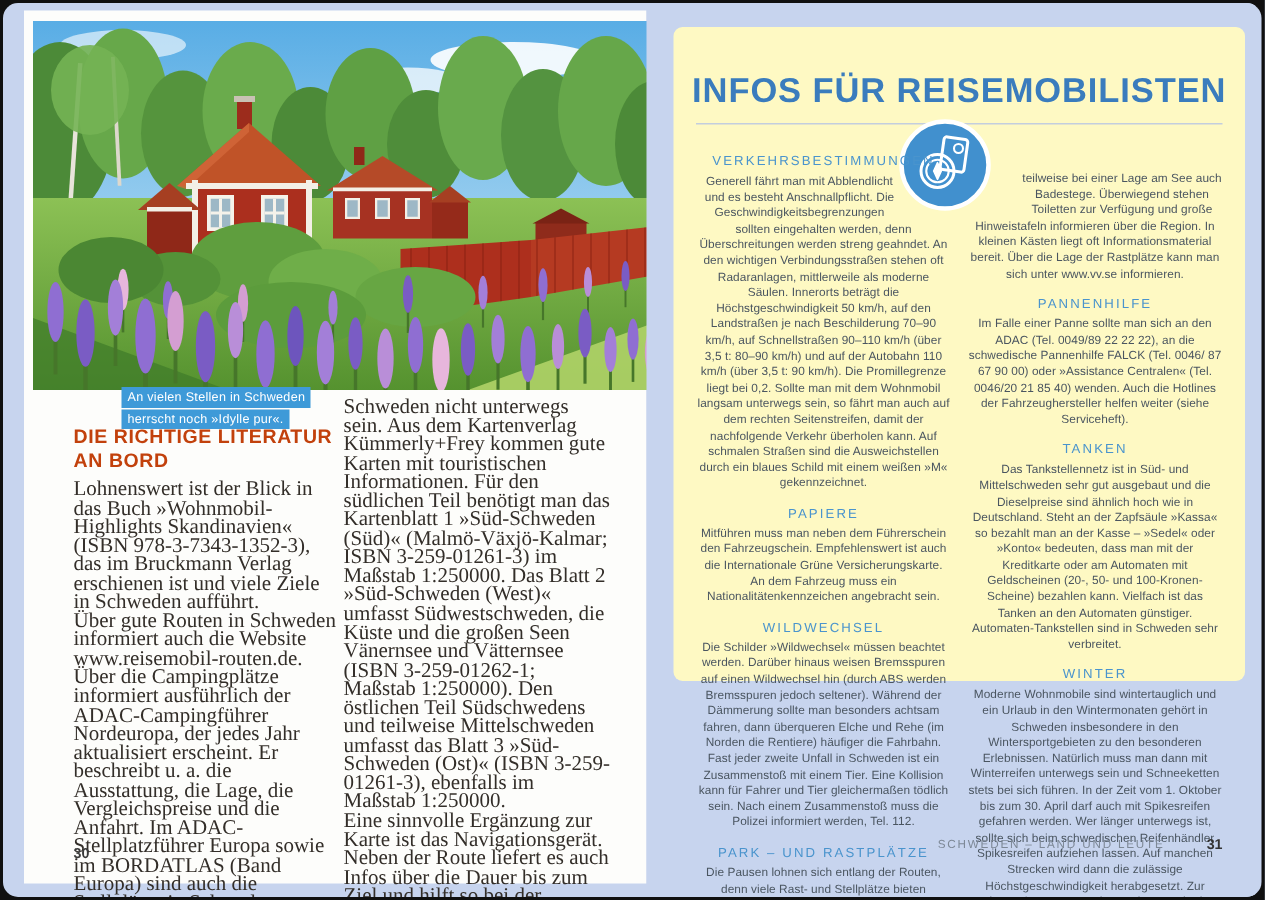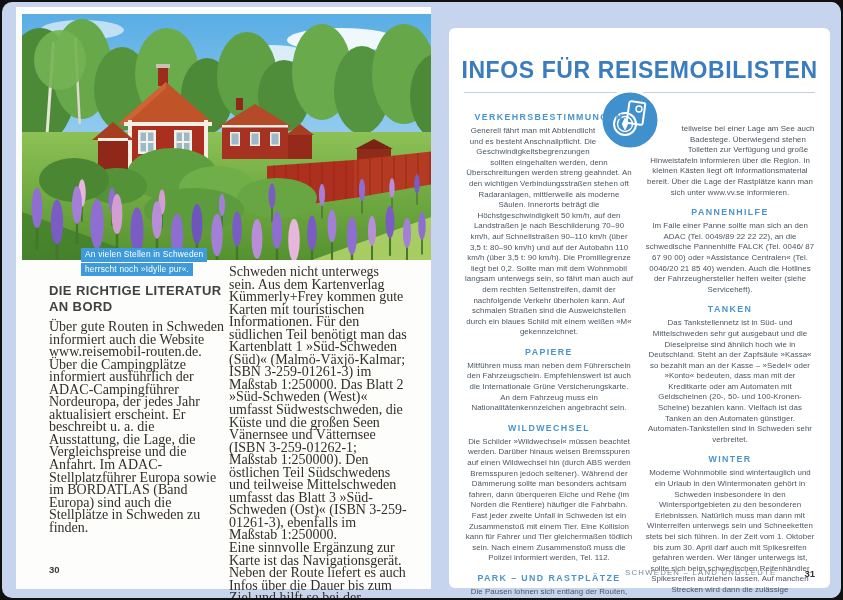--- a/index.html
+++ b/index.html
@@ -4,43 +4,43 @@
 <style>
   html,body{margin:0;padding:0;background:#101010;}
   .stage{position:relative;width:843px;height:600px;background:#101010;overflow:hidden;
          font-family:"Liberation Sans",sans-serif;}
   .spread{position:absolute;inset:2px;border-radius:10px;background:#c7d4ee;overflow:hidden;}
 
   
   .left-page{position:absolute;left:14px;top:5px;width:415px;height:582px;background:#fdfdfb;}
   .photo{position:absolute;left:6px;top:7px;width:423px;height:246px;overflow:hidden;}
   .photo svg{display:block;width:100%;height:100%;}
-  .caption{position:absolute;left:33px;top:241px;z-index:5;padding-left:32px;}
+  .caption{position:absolute;left:33px;top:251px;z-index:5;padding-left:32px;}
   .caption .cap-line{display:table;background:#3e9ad8;color:#fff;font-size:8.4px;
       line-height:10.5px;padding:1px 4px 2px;margin-bottom:1px;letter-spacing:0.2px;}
   .lp-col1{position:absolute;left:33px;top:276px;width:176px;}
   .lp-col2{position:absolute;left:213px;top:259px;width:178px;}
-  .lp-heading{color:#404040;font-size:13px;font-weight:bold;line-height:15.5px;
+  .lp-heading{color:#c2410c;font-size:13px;font-weight:bold;line-height:15.5px;
       letter-spacing:0.4px;margin:0 0 7px 0;}
   .serif-body p{font-family:"Liberation Serif",serif;color:#332e29;font-size:14px;
       line-height:12.55px;margin:0;text-align:left;}
   .lp-pagenum{position:absolute;left:33px;top:557px;font-size:9.5px;font-weight:bold;color:#3a3a3a;}
 
   
   .right-page{position:absolute;left:429px;top:0;width:406px;height:600px;background:#c7d4ee;}
-  .panel{position:absolute;left:18px;top:26px;width:381px;height:560px;background:#ffffff;
+  .panel{position:absolute;left:18px;top:16px;width:381px;height:436px;background:#fef9c3;
       border-radius:6px;}
   .rp-title{position:absolute;left:0;top:29px;width:100%;text-align:center;color:#3a7cbd;
       font-size:23px;font-weight:bold;letter-spacing:0.6px;white-space:nowrap;}
   .rp-rule{position:absolute;left:15px;right:15px;top:64px;height:1px;background:#c3cede;}
   .rp-icon{position:absolute;left:149px;top:60px;width:64px;height:64px;}
   .rp-col{position:absolute;width:170px;}
   .rp-col1{left:15px;top:80px;}
   .rp-col2{left:196px;top:96px;}
-  .rp-h{color:#4a94cd;font-size:8.8px;font-weight:bold;letter-spacing:1.4px;text-align:center;
+  .rp-h{color:#4a94cd;font-size:8.8px;font-weight:normal;letter-spacing:1.4px;text-align:center;
       margin:9px 0 4px 0;}
   .rp-col .first .rp-h{margin-top:4px;}
   .sans-body{color:#4a5560;font-size:7.9px;line-height:10.6px;letter-spacing:0.05px;margin:0;text-align:center;}
   .spacer-r{float:right;width:32px;height:30px;}
   .spacer-l{float:left;width:36px;height:24px;}
   .rp-footer{position:absolute;right:15px;top:540px;display:flex;align-items:flex-start;gap:28px;}
   .rp-footer-text{color:#7d8896;font-size:7.8px;letter-spacing:1.2px;}
   .rp-pagenum{color:#333;font-size:9.5px;font-weight:bold;}
 </style>
 </head>
@@ -208,20 +208,21 @@
         </svg>
       </div>
 
       <div class="caption">
         <div class="cap-line">An vielen Stellen in Schweden</div>
         <div class="cap-line">herrscht noch »Idylle pur«.</div>
       </div>
 
       <div class="lp-col1 serif-body">
         <h3 class="lp-heading">DIE RICHTIGE LITERATUR AN BORD</h3>
+        <p>Lohnenswert ist der Blick in das Buch »Wohnmobil-Highlights Skandinavien« (ISBN 978-3-7343-1352-3), das im Bruckmann Verlag erschienen ist und viele Ziele in Schweden aufführt.</p>
         <p>Über gute Routen in Schweden informiert auch die Website www.reisemobil-routen.de. Über die Campingplätze informiert ausführlich der ADAC-Campingführer Nordeuropa, der jedes Jahr aktualisiert erscheint. Er beschreibt u. a. die Ausstattung, die Lage, die Vergleichspreise und die Anfahrt. Im ADAC-Stellplatzführer Europa sowie im BORDATLAS (Band Europa) sind auch die Stellplätze in Schweden zu finden.</p>
       </div>
 
       <div class="lp-col2 serif-body">
         <p>Schweden nicht unterwegs sein. Aus dem Kartenverlag Kümmerly+Frey kommen gute Karten mit touristischen Informationen. Für den südlichen Teil benötigt man das Kartenblatt 1 »Süd-Schweden (Süd)« (Malmö-Växjö-Kalmar; ISBN 3-259-01261-3) im Maßstab 1:250000. Das Blatt 2 »Süd-Schweden (West)« umfasst Südwestschweden, die Küste und die großen Seen Vänernsee und Vätternsee (ISBN 3-259-01262-1; Maßstab 1:250000). Den östlichen Teil Südschwedens und teilweise Mittelschweden umfasst das Blatt 3 »Süd-Schweden (Ost)« (ISBN 3-259-01261-3), ebenfalls im Maßstab 1:250000.</p>
         <p>Eine sinnvolle Ergänzung zur Karte ist das Navigationsgerät. Neben der Route liefert es auch Infos über die Dauer bis zum Ziel und hilft so bei der Planung. Darüber hinaus ist es auch bei der Anfahrt insbesondere bei abseits liegenden Campingplätzen behilflich. Sollte die Straße nicht bekannt sein, so kann man die in diesem Buch aufgeführten GPS-Daten eingeben. Allerdings sollte man sich nicht ausschließlich auf das Navi verlassen.</p>
       </div>
 
       <div class="lp-pagenum">30</div>
     </div>

